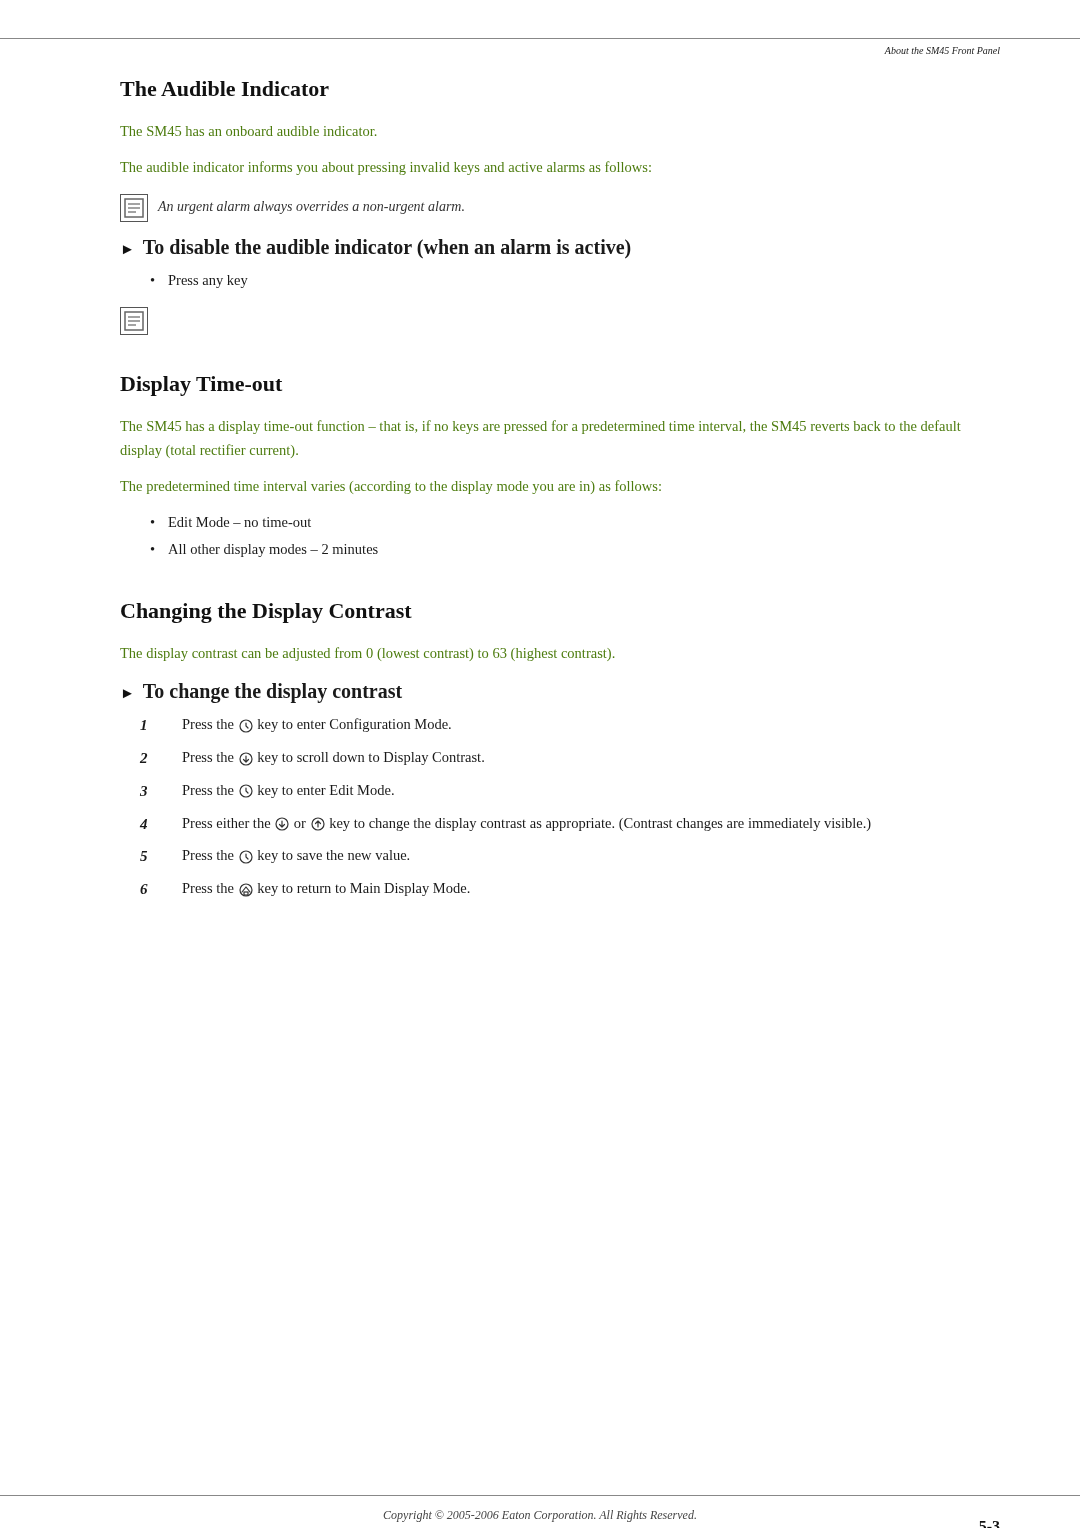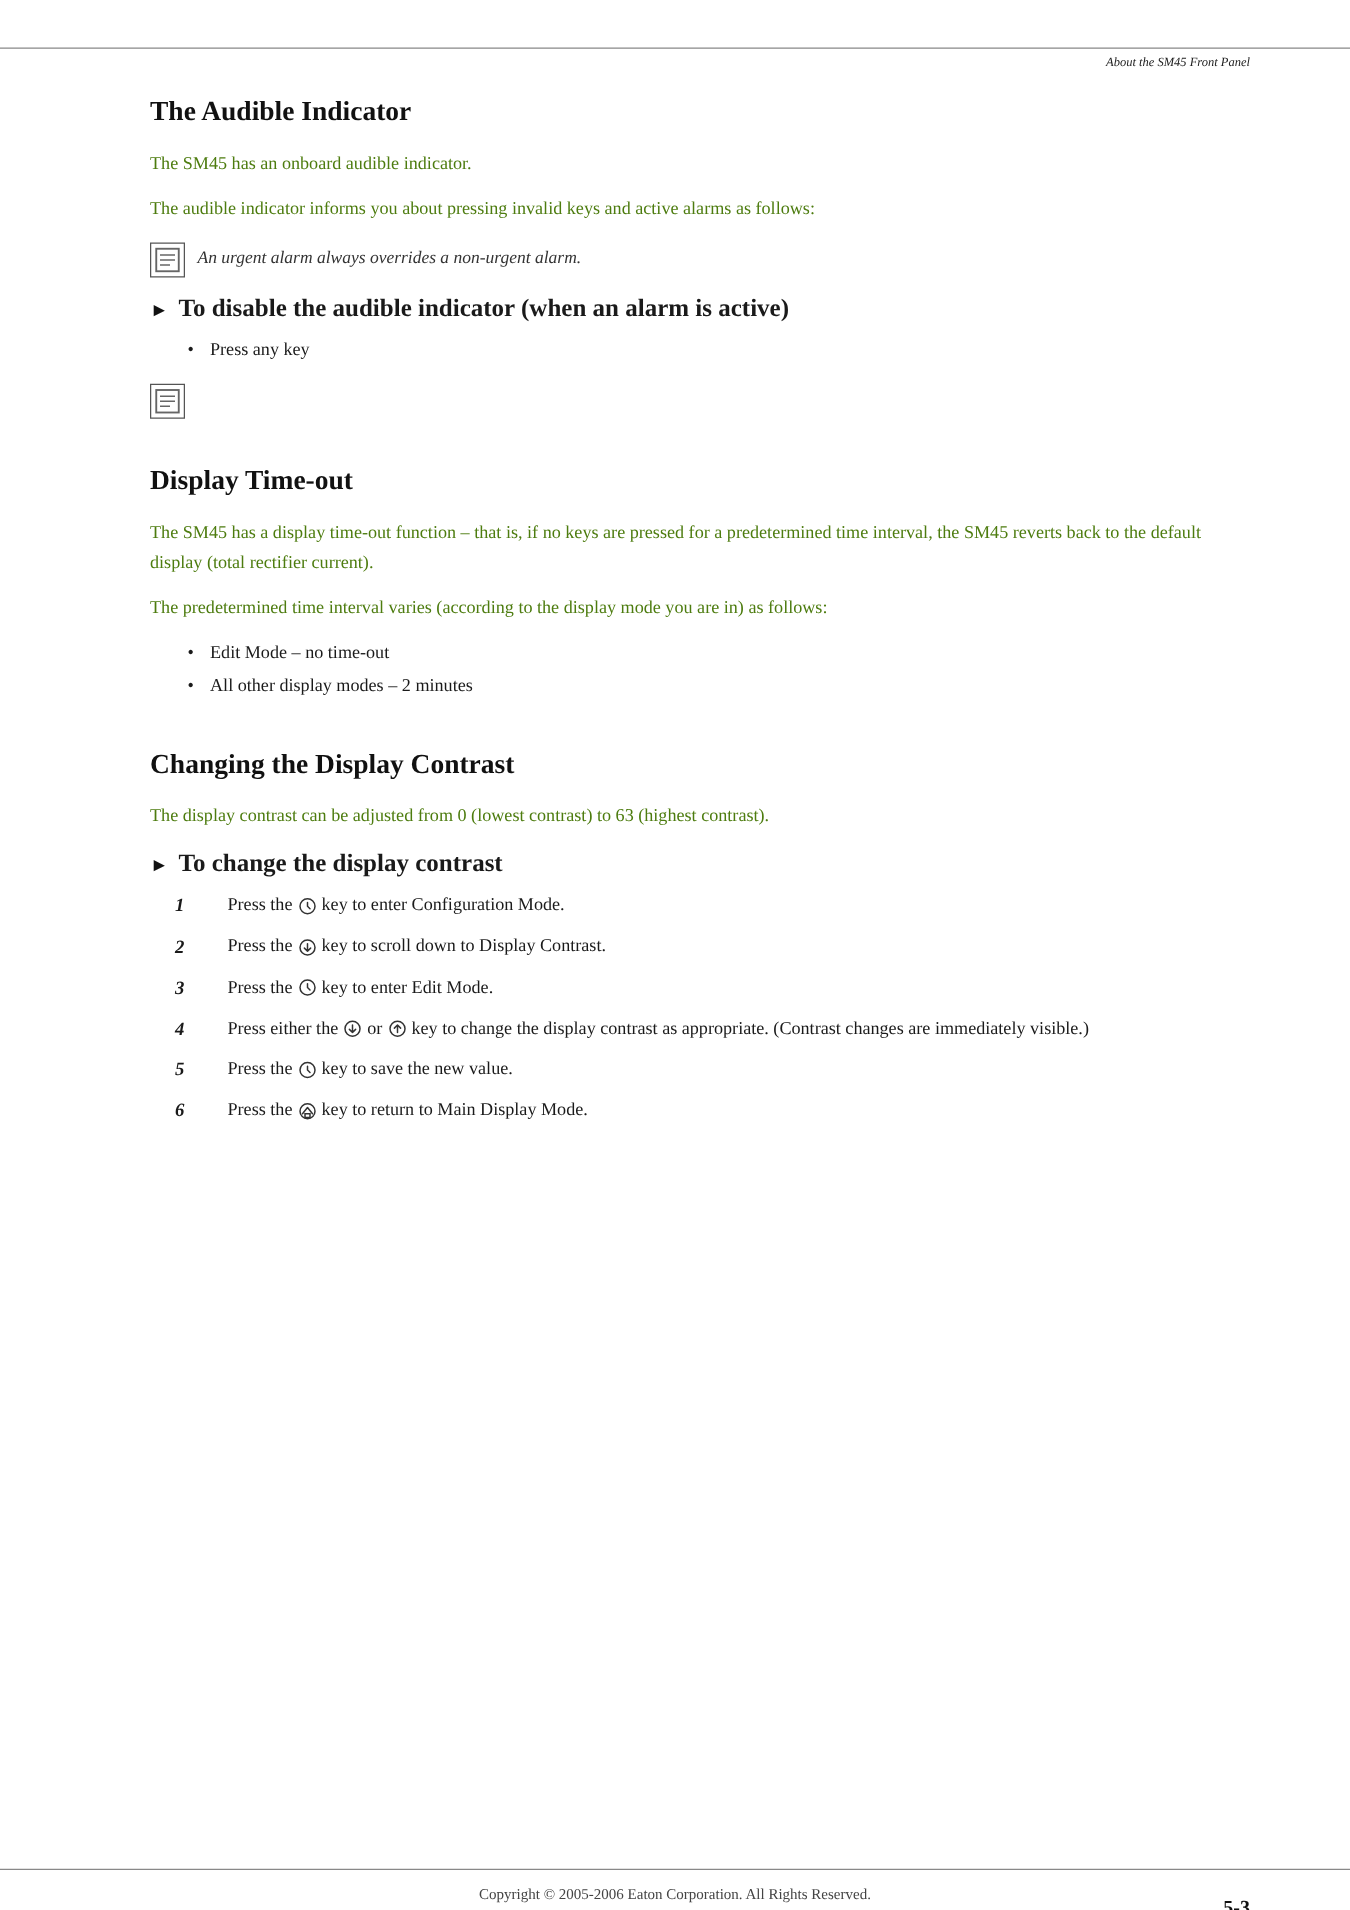--- a/index.html
+++ b/index.html
@@ -146,20 +146,21 @@
     .footer-content {
       position: absolute;
       bottom: 20px;
       width: 100%;
       text-align: center;
     }
     .footer-text {
       font-size: 12px;
       color: #444;
       line-height: 1.7;
+      font-style: italic;
     }
     .page-number {
       position: absolute;
       bottom: 30px;
       right: 80px;
       font-size: 16px;
       font-weight: bold;
       color: #111;
     }
   </style>

